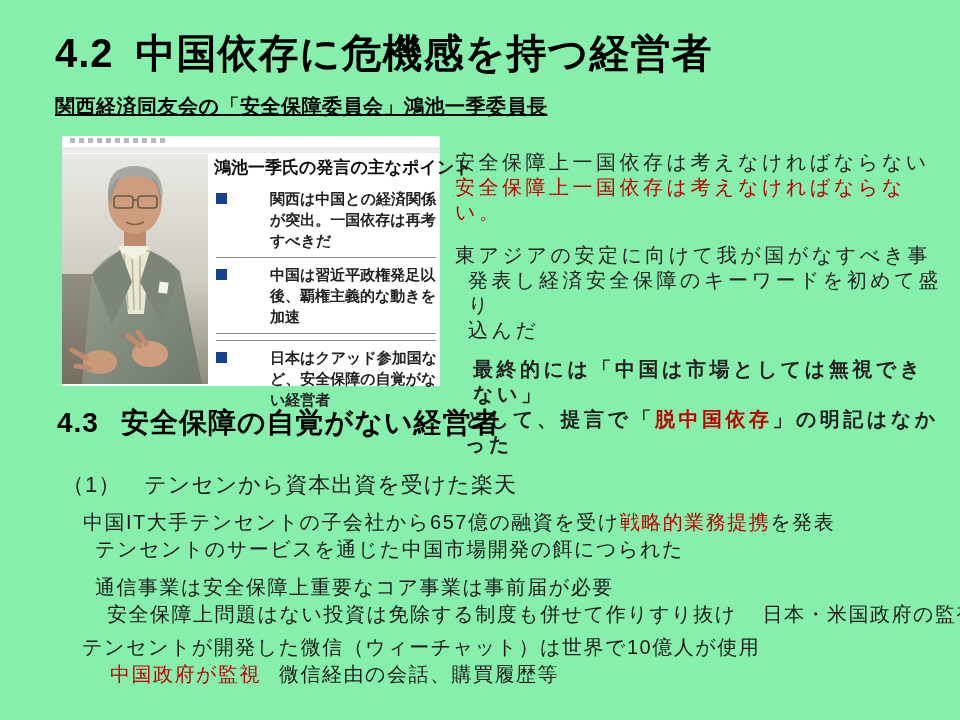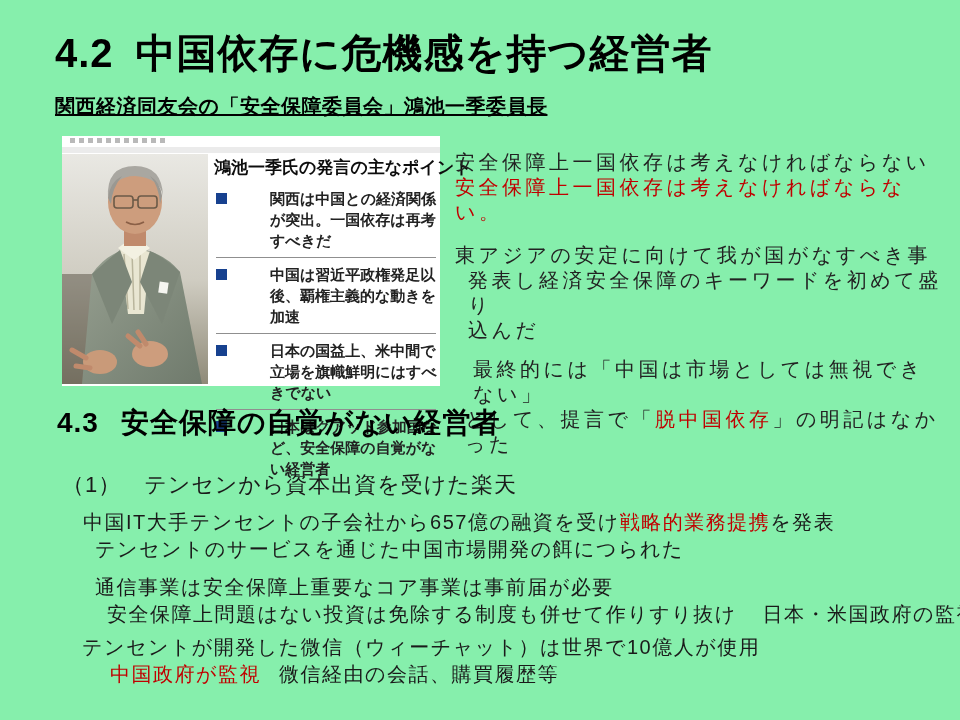--- a/index.html
+++ b/index.html
@@ -21,21 +21,21 @@
   .photo{position:absolute;left:0;top:18px;width:146px;height:230px;}
   .info{position:absolute;left:152px;top:20px;width:226px;}
   .info-title{font-size:17px;font-weight:bold;color:#0d0d0d;letter-spacing:0;white-space:nowrap;margin-bottom:9px;}
   .info-item{display:flex;align-items:flex-start;margin:0;gap:36px;}
   .sq{flex:0 0 auto;width:11px;height:11px;background:#17418f;margin:5px 7px 0 2px;}
   .info-text{font-size:15px;font-weight:bold;color:#222;line-height:21px;}
   .info-sep{border:none;border-top:1px solid #8f8f8f;margin:6px 0 6px 2px;width:220px;}
   
   .notes{position:absolute;left:455px;top:150px;width:490px;font-size:20px;line-height:25px;letter-spacing:3.5px;color:#222;}
   .notes .para{margin-bottom:18px;}
-  .notes .para3{margin-bottom:0;margin-top:-4px;}
+  .notes .para3{margin-bottom:0;margin-top:-4px;font-weight:bold;}
   .ind1{padding-left:13px;}
   .ind2{padding-left:18px;}
   .ind3{padding-left:10px;}
   .red{color:#c00000;}
   
   .bodyline{font-size:20px;line-height:27px;letter-spacing:1.5px;color:#1a1a1a;white-space:nowrap;}
   .g1{position:absolute;left:83px;top:509px;}
   .g2{position:absolute;left:95px;top:574px;}
   .g3{position:absolute;left:82px;top:634px;}
   .pl12{padding-left:12px;}
@@ -108,24 +108,20 @@
       <div class="info-item">
         <span class="sq"></span>
         <div class="info-text">関西は中国との経済関係が突出。一国依存は再考すべきだ</div>
       </div>
       <hr class="info-sep">
       <div class="info-item">
         <span class="sq"></span>
         <div class="info-text">中国は習近平政権発足以後、覇権主義的な動きを加速</div>
       </div>
       <hr class="info-sep">
-      <div class="info-item">
-        <span class="sq"></span>
-        <div class="info-text">日本の国益上、米中間で立場を旗幟鮮明にはすべきでない</div>
-      </div>
       <hr class="info-sep">
       <div class="info-item">
         <span class="sq"></span>
         <div class="info-text">日本はクアッド参加国など、安全保障の自覚がない経営者</div>
       </div>
     </div>
   </div>
 
   <div class="notes">
     <div class="para">

